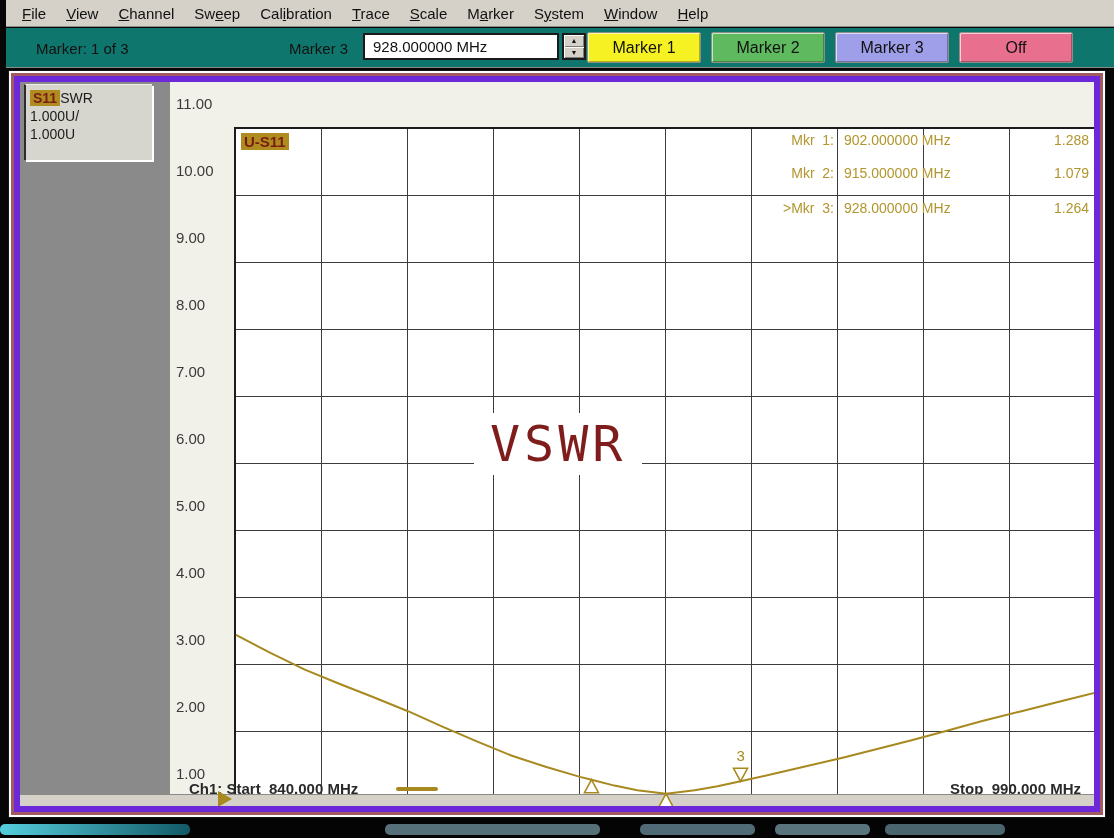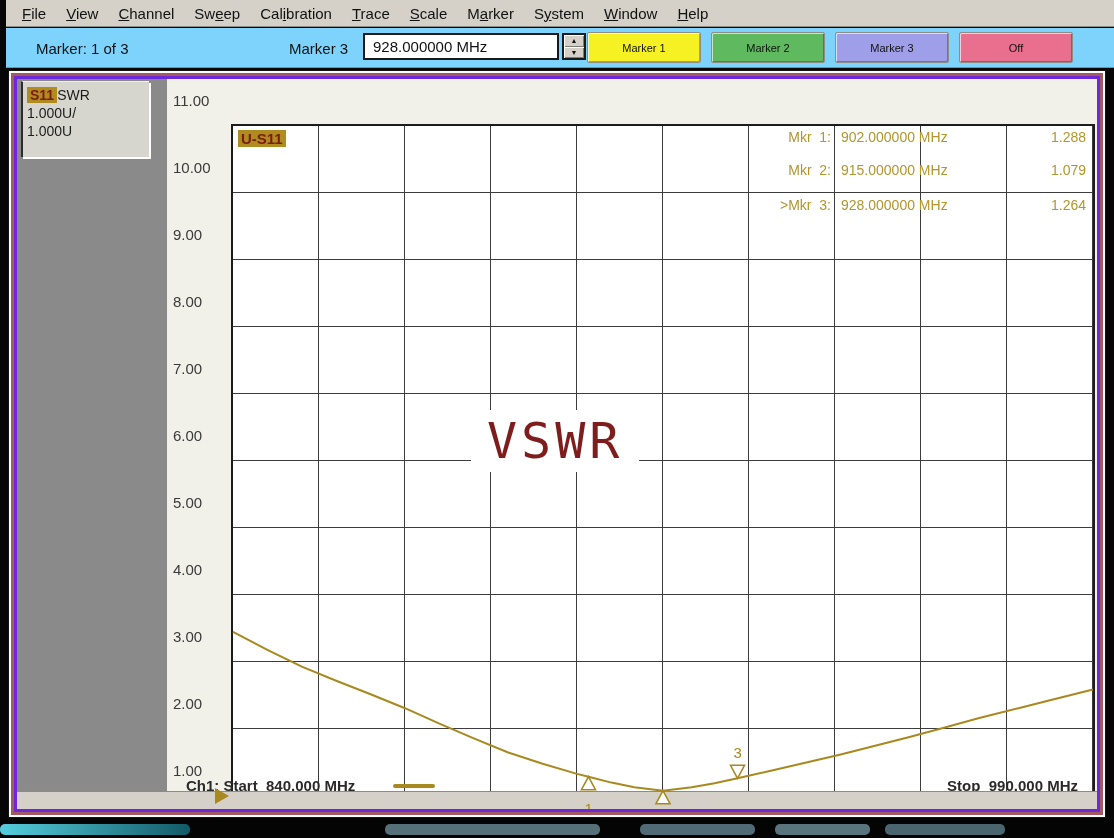--- a/index.html
+++ b/index.html
@@ -14,21 +14,21 @@
     position:absolute;left:6px;top:0;width:1108px;height:27px;
     background:#d5d1c9;border-bottom:1px solid #8c8c86;
     display:flex;align-items:center;padding-left:6px;box-sizing:border-box;
     font-size:15px;color:#111;
   }
   .menu-item{padding:0 10px;cursor:default;white-space:nowrap;}
   .menu-item u{text-decoration:underline;}
   
   .toolbar{
     position:absolute;left:6px;top:28px;width:1108px;height:40px;
-    background:#7dd3fc;border-bottom:1px solid #8c8c86;
+    background:#0f766e;border-bottom:1px solid #8c8c86;
     box-sizing:border-box;font-size:15px;color:#111;
   }
   .tb-status{position:absolute;left:30px;top:12px;}
   .tb-field-label{position:absolute;left:283px;top:12px;}
   .tb-input{
     position:absolute;left:357px;top:5px;width:196px;height:27px;
     background:#fff;border:2px solid #1a1a1a;box-sizing:border-box;
     line-height:23px;padding-left:8px;font-size:15px;
   }
   .spinner{
@@ -41,31 +41,31 @@
     font-size:7px;color:#111;background:#d5d1c9;
     box-shadow:inset 1px 1px 0 #fcfcfa, inset -1px -1px 0 #7d7d77;
     cursor:default;
   }
   .tb-buttons{
     position:absolute;left:581px;top:4px;width:486px;height:31px;
     display:flex;gap:10px;
   }
   .tb-btn{
     flex:1;display:flex;align-items:center;justify-content:center;
-    font-size:11px;color:#111;border:1px solid #8e8e88;border-radius:2px;
+    font-size:16px;color:#111;border:1px solid #8e8e88;border-radius:2px;
     box-shadow:inset 1px 1px 0 rgba(255,255,255,.65), inset -1px -1px 0 rgba(0,0,0,.28);
     cursor:default;white-space:nowrap;
   }
   
   .window{
     position:absolute;left:8px;top:70px;width:1098px;height:748px;
     box-sizing:border-box;border:1px solid #141414;background:#fff;padding:2px;
   }
   .win-b2{width:100%;height:100%;box-sizing:border-box;border:3px solid #a05a60;padding:0;}
-  .win-b3{width:100%;height:100%;box-sizing:border-box;border:3px solid #6d28d9;position:relative;background:#f1f0e9;overflow:hidden;}
+  .win-b3{width:100%;height:100%;box-sizing:border-box;border:6px solid #6d28d9;position:relative;background:#f1f0e9;overflow:hidden;}
   
   .sidebar{position:absolute;left:0;top:0;width:150px;height:712px;background:#8a8a8a;}
   .trace-box{
     position:absolute;left:4px;top:2px;width:128px;height:76px;
     background:#d6d6ce;border-left:2px solid #2c2c2a;border-top:1px solid #efefe9;
     box-shadow:2px 2px 0 #ffffff;box-sizing:border-box;
     font-size:14px;color:#1c1c1c;line-height:18px;padding:4px 0 0 4px;
   }
   .badge{background:#b08b1f;color:#7a1d12;font-weight:bold;padding:0 3px;}
   

